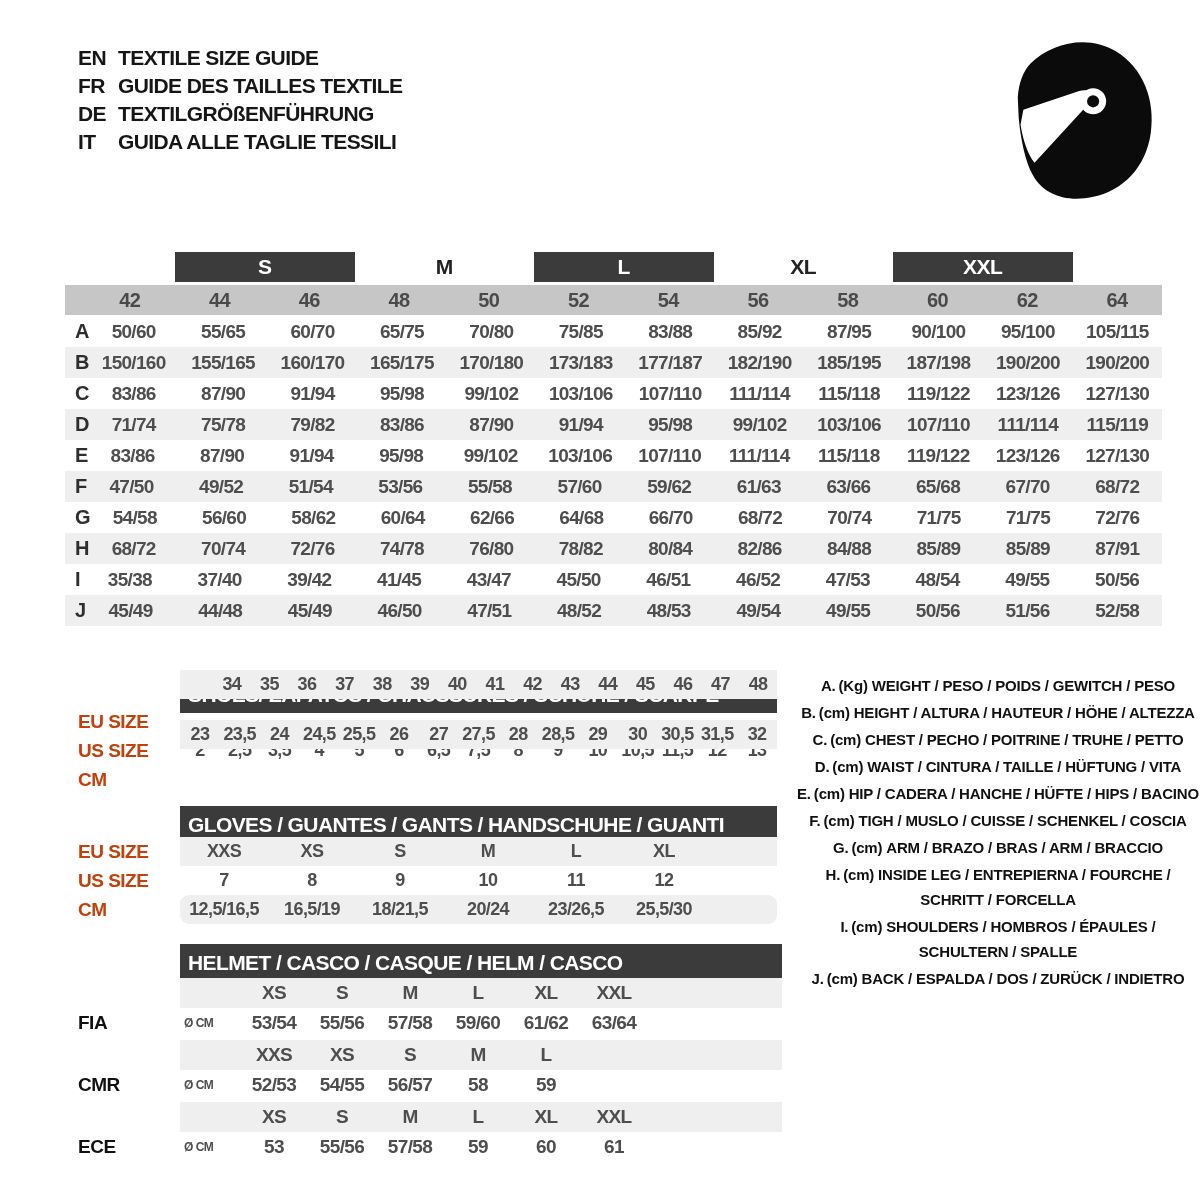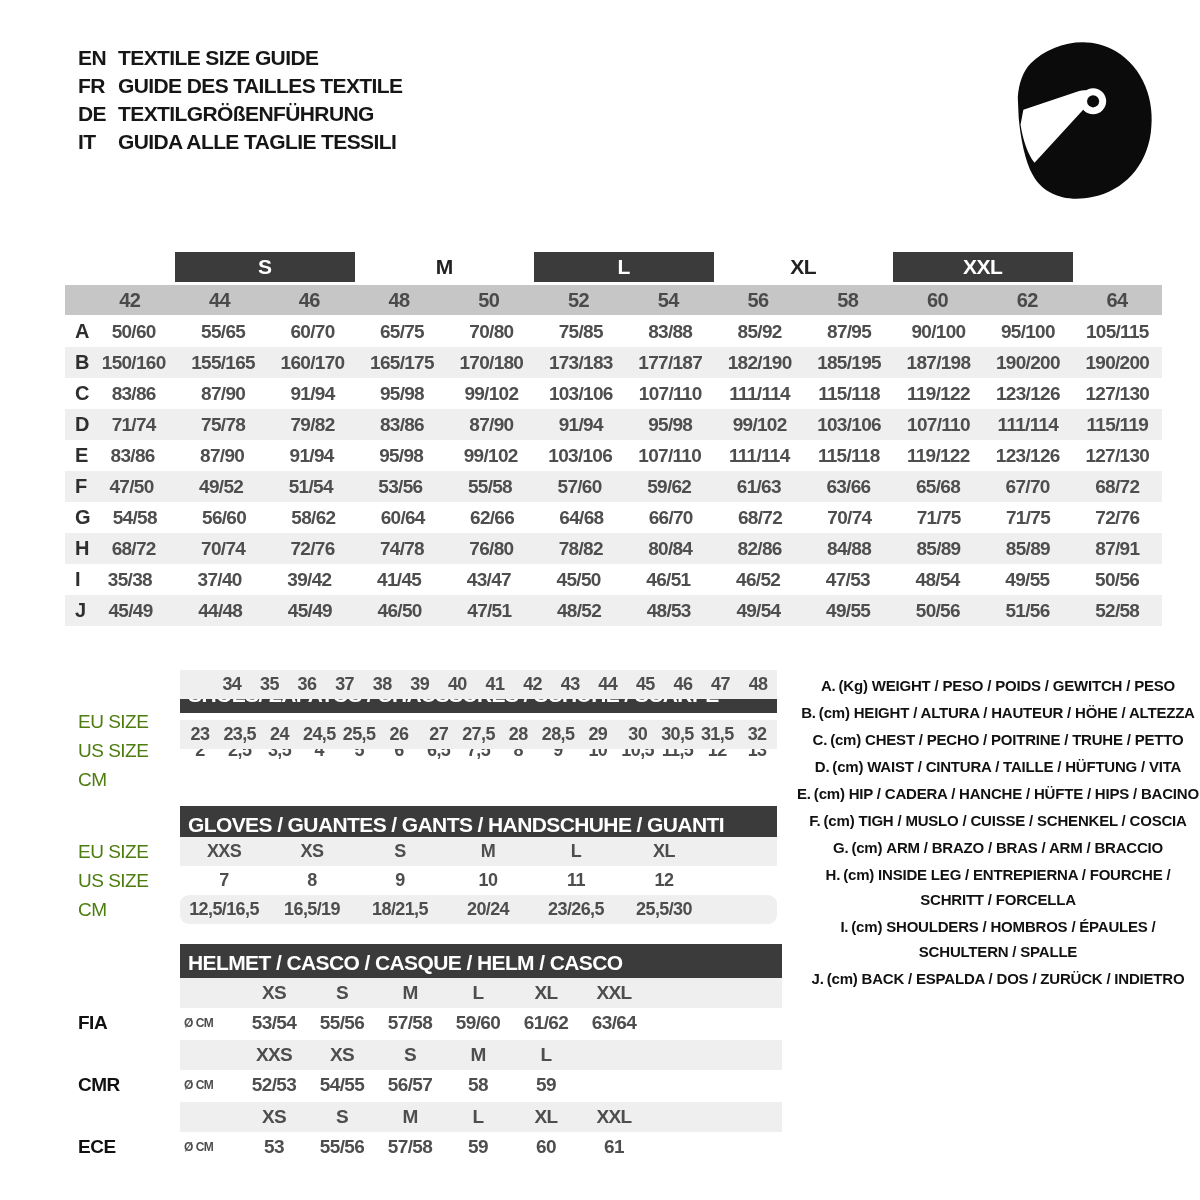--- a/index.html
+++ b/index.html
@@ -48,21 +48,21 @@
   .sec-band{position:absolute;left:180px;width:597px;height:37px;background:var(--dark);
         color:#fff;display:flex;align-items:center;padding-left:8px;
         font-size:21px;font-weight:700;letter-spacing:-0.6px;white-space:nowrap;}
   
   .vrow{position:absolute;left:180px;width:597px;height:29px;display:flex;align-items:center;}
   .vrow.gray{background:var(--stripe);}
   .vcell{flex:1;text-align:center;font-size:18px;font-weight:700;color:var(--val);
         letter-spacing:-0.6px;white-space:nowrap;}
   .vcell.g6{flex:0 0 88px;}
   .row-label{position:absolute;left:78px;height:29px;display:flex;align-items:center;
-        font-size:19px;font-weight:400;letter-spacing:-0.5px;color:#4d7c0f;}
+        font-size:19px;font-weight:700;letter-spacing:-0.5px;color:#c2410c;}
   
   .hrow{position:absolute;left:180px;width:602px;height:30px;display:flex;align-items:center;}
   .hrow.gray{background:var(--stripe);}
   .hcol0{flex:0 0 60px;padding-left:4px;font-size:12px;font-weight:700;color:var(--val);
         letter-spacing:-0.5px;white-space:nowrap;}
   .hcells{display:flex;height:100%;}
   .hcell{flex:0 0 68px;display:flex;align-items:center;justify-content:center;
         font-size:19px;font-weight:700;color:var(--val);letter-spacing:-0.6px;white-space:nowrap;}
   .hlabel{position:absolute;left:78px;height:30px;display:flex;align-items:center;
         font-size:19px;font-weight:700;letter-spacing:-0.5px;color:#111;}

